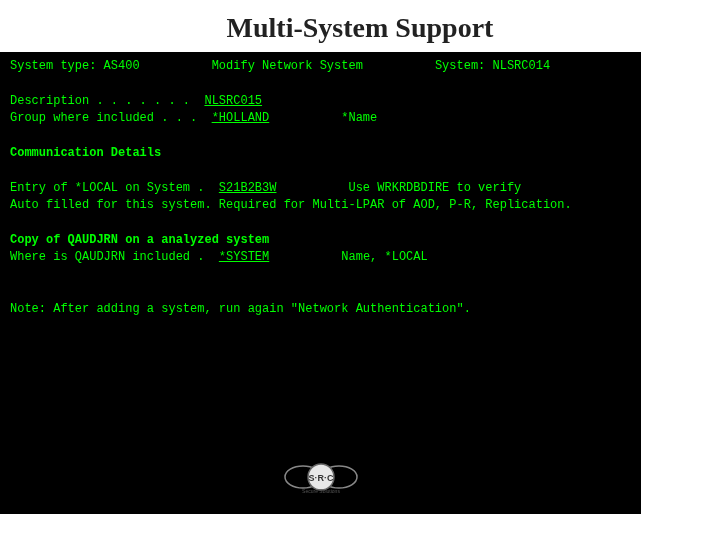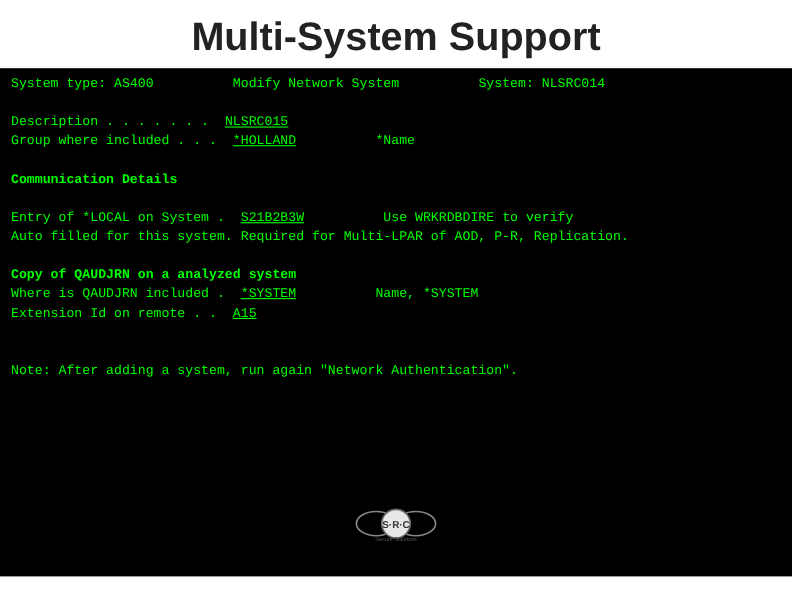--- a/index.html
+++ b/index.html
@@ -6,34 +6,34 @@
     body {
       width: 720px;
       height: 540px;
       background: #fff;
       font-family: 'Courier New', Courier, monospace;
       overflow: hidden;
     }
 
     #title {
       text-align: center;
-      font-family: Liberation Sans, sans-serif;
-      font-size: 36px;
+      font-family: Liberation Serif, serif;
+      font-size: 28px;
       font-weight: bold;
       color: #222;
       padding: 12px 0 8px 0;
     }
 
     #terminal {
       background: #000;
       color: #00ff00;
       font-size: 12px;
       line-height: 1.45;
       padding: 6px 10px 6px 10px;
-      width: 720px;
+      width: 641px;
       height: 462px;
       position: relative;
     }
 
     .term-line {
       white-space: pre;
       display: block;
     }
 
     .underlined {
@@ -42,21 +42,21 @@
     }
 
     .bold-green {
       color: #00ff00;
       font-weight: bold;
     }
 
     
     #src-logo {
       position: absolute;
-      bottom: 20px;
+      bottom: 9px;
       left: 50%;
       transform: translateX(-50%);
       text-align: center;
     }
 
     svg.logo-svg {
       width: 80px;
       height: 44px;
     }
   </style>
@@ -85,23 +85,22 @@
 
 
   <span class="term-line"><span>Entry of *LOCAL on System .  </span><span class="underlined">S21B2B3W</span>          <span>Use WRKRDBDIRE to verify</span></span>
 
   <span class="term-line">Auto filled for this system. Required for Multi-LPAR of AOD, P-R, Replication.</span>
 
   <span class="term-line"> </span>
 
   <span class="term-line bold-green">Copy of QAUDJRN on a analyzed system</span>
 
-  <span class="term-line"><span>Where is QAUDJRN included .  </span><span class="underlined">*SYSTEM</span>          <span>Name, *SYSTEM</span></span>
+  <span class="term-line"><span>Where is QAUDJRN included .  </span><span class="underlined">*SYSTEM</span>          <span>Name, *LOCAL</span></span>
 
-  <span class="term-line"><span>Extension Id on remote . .  </span><span class="underlined">A15</span></span>
 
   <span class="term-line"> </span>
   <span class="term-line"> </span>
 
   <span class="term-line">Note: After adding a system, run again "Network Authentication".</span>
 
   <div id="src-logo">
     <svg class="logo-svg" viewBox="0 0 80 44" xmlns="http://www.w3.org/2000/svg">
 
       <ellipse cx="22" cy="22" rx="18" ry="11" fill="none" stroke="#888" stroke-width="1.5"></ellipse>

